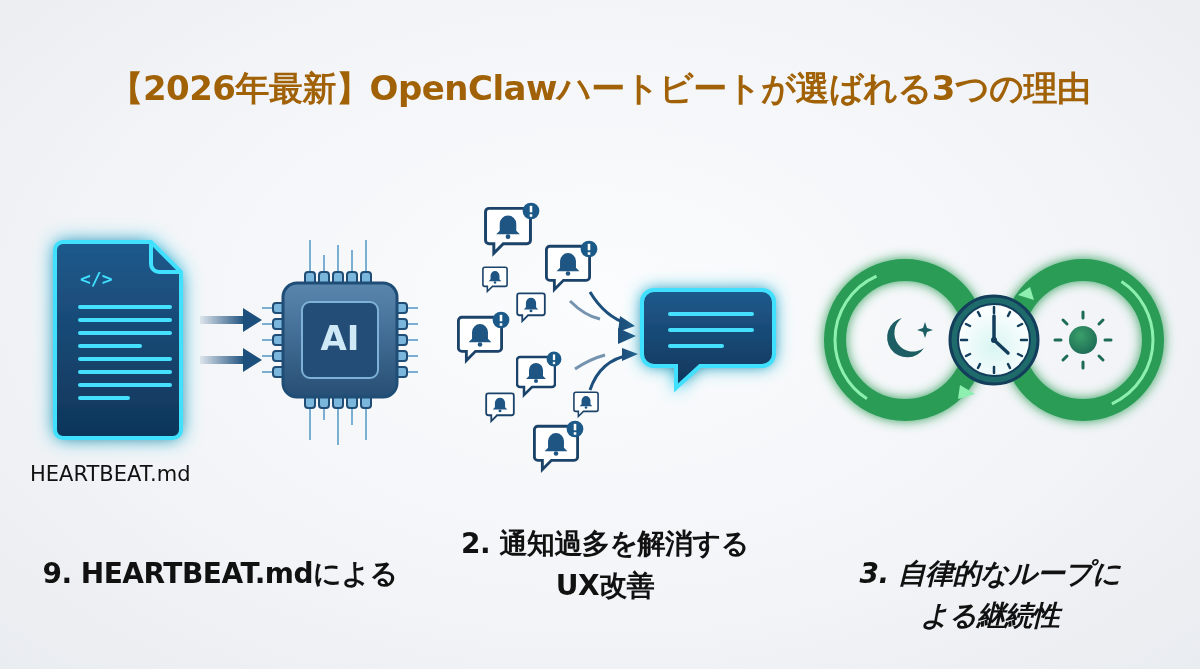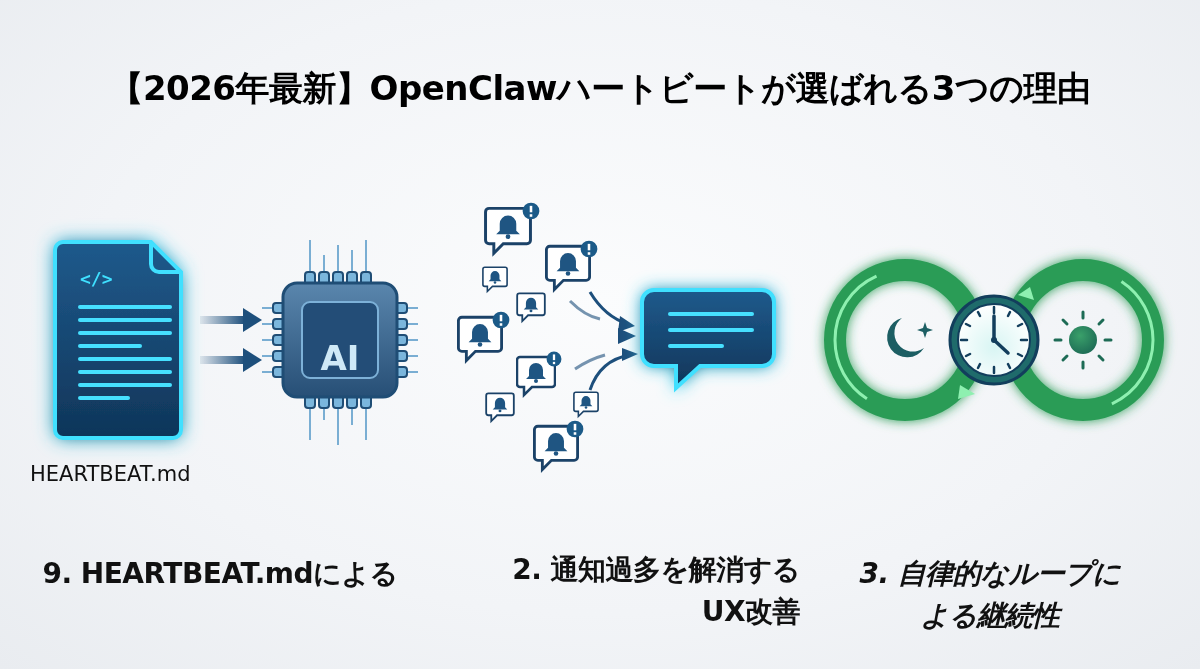--- a/index.html
+++ b/index.html
@@ -4,21 +4,21 @@
 <style>
   html, body { margin:0; padding:0; }
   body {
     width:1200px; height:669px; overflow:hidden; position:relative;
     background: radial-gradient(ellipse at 50% 45%, #fbfcfd 0%, #f2f4f7 60%, #e9ecf0 100%);
     font-family: "DejaVu Sans", "Liberation Sans", sans-serif;
     color:#111;
   }
   .title {
     position:absolute; left:0; right:0; top:66px; text-align:center;
-    font-size:34px; font-weight:bold; letter-spacing:-0.5px; color:#000000;
+    font-size:34px; font-weight:bold; letter-spacing:-0.5px; color:#a16207;
   }
   .panel { position:absolute; }
   .cap {
     position:absolute; text-align:center; font-weight:bold; font-size:28px;
     line-height:42px; color:#111; letter-spacing:-0.5px;
   }
   .hb-label {
     position:absolute; left:30px; top:462px; font-size:21px; font-weight:normal; color:#111;
   }
   svg { overflow:visible; }
@@ -115,21 +115,21 @@
       <rect x="273" y="367" width="14" height="10" rx="3"></rect>
       <rect x="393" y="303" width="14" height="10" rx="3"></rect>
         <rect x="393" y="319" width="14" height="10" rx="3"></rect>
       <rect x="393" y="335" width="14" height="10" rx="3"></rect>
         <rect x="393" y="351" width="14" height="10" rx="3"></rect>
       <rect x="393" y="367" width="14" height="10" rx="3"></rect>
     </g>
     <rect x="283" y="283" width="114" height="114" rx="14" fill="url(#chipG)" stroke="#1f4d75" stroke-width="3"></rect>
     <rect x="302" y="302" width="76" height="76" rx="8" fill="#234d77" stroke="#7db1d8" stroke-width="2"></rect>
   </svg>
-  <div style="position:absolute;left:302px;top:318px;width:76px;text-align:center;font-size:34px;font-weight:bold;color:#cfe9f7;margin-top:20px;">AI</div>
+  <div style="position:absolute;left:302px;top:318px;width:76px;text-align:center;font-size:34px;font-weight:bold;color:#cfe9f7;">AI</div>
   <div class="hb-label">HEARTBEAT.md</div>
 </div>
 
 <div class="panel" style="left:0;top:0;">
   <svg width="1200" height="669" style="position:absolute;left:0;top:0;">
     <defs>
       <symbol id="bubble" viewBox="0 0 40 44">
         <path d="M4 2 h32 a3 3 0 0 1 3 3 v24 a3 3 0 0 1 -3 3 h-20 l-8 8 v-8 h-4 a3 3 0 0 1 -3 -3 v-24 a3 3 0 0 1 3 -3z" fill="#fff" stroke="#1b4268" stroke-width="2.5"></path>
         <path d="M20 8 a7 7 0 0 1 7 7 v6 l3 3 h-20 l3 -3 v-6 a7 7 0 0 1 7 -7z" fill="#1f5582"></path>
         <circle cx="20" cy="26" r="2" fill="#1f5582"></circle>
@@ -257,20 +257,20 @@
         <line x1="994" y1="340" x2="1008" y2="353" stroke-width="3.5"></line>
       </g>
       <circle cx="994" cy="340" r="3" fill="#123e5c"></circle>
     </g>
   </svg>
 </div>
 
 <div class="cap" style="left:20px;width:400px;top:553px;">
   <div>9. HEARTBEAT.mdによる</div>
 </div>
-<div class="cap" style="left:410px;width:390px;top:549px;text-align:right;">
+<div class="cap" style="left:410px;width:390px;top:523px;">
   <div>2. 通知過多を解消する</div>
   <div>UX改善</div>
 </div>
 <div class="cap" style="left:800px;width:380px;top:553px;font-style:italic;">
   <div>3. 自律的なループに</div>
   <div>よる継続性</div>
 </div>
 
 </body></html>

